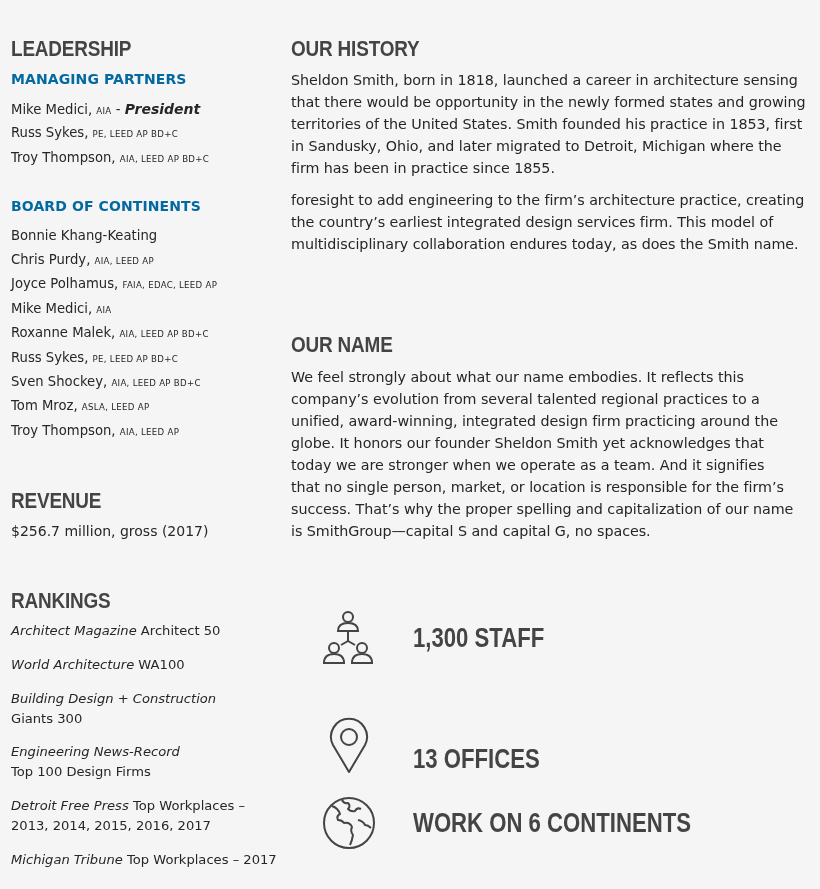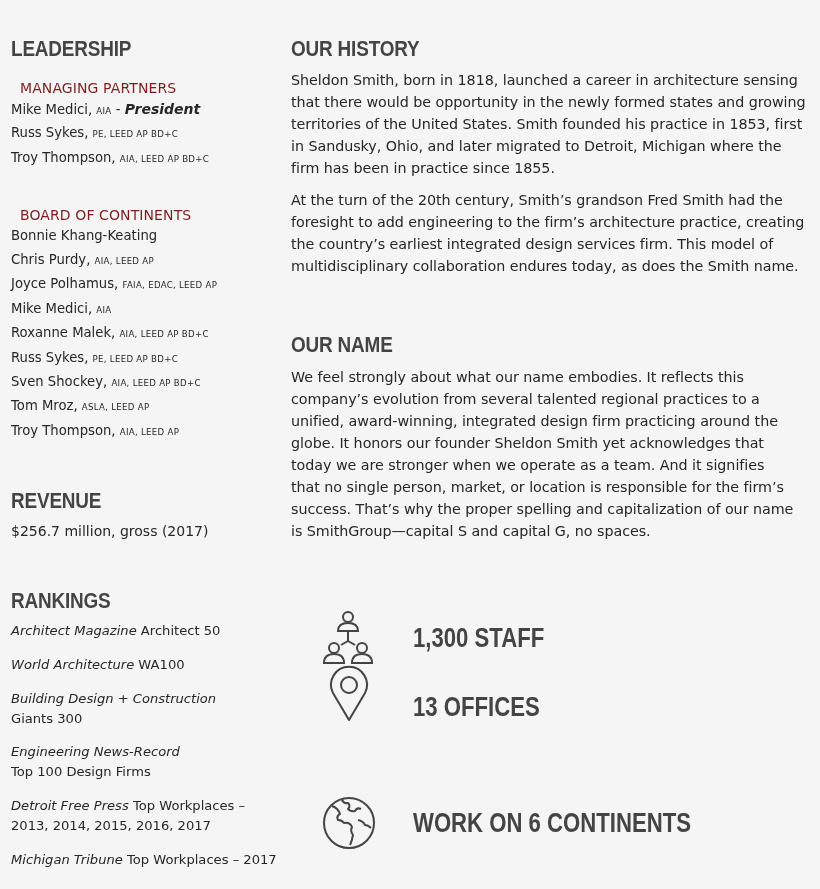--- a/index.html
+++ b/index.html
@@ -35,26 +35,26 @@
       letter-spacing: -0.2px;
       transform: scaleX(0.86);
       transform-origin: left center;
       white-space: nowrap;
       margin: 0;
       position: absolute;
       line-height: 26px;
     }
     .h2 {
       font-family: "DejaVu Sans", sans-serif;
-      font-weight: normal;
+      font-weight: bold;
       font-size: 14px;
-      color: #7f1d1d;
+      color: #0369a1;
       letter-spacing: 0.1px;
       position: absolute;
-      margin: 9px;
+      margin: 0;
       white-space: nowrap;
     }
     .person {
       position: absolute;
       font-size: 13.2px;
       white-space: nowrap;
       color: #262626;
     }
     .cred {
       font-size: 8.6px;
@@ -203,21 +203,20 @@
 
   <p class="para" style="top:69px;">
     <span class="line">Sheldon Smith, born in 1818, launched a career in architecture sensing</span>
     <span class="line">that there would be opportunity in the newly formed states and growing</span>
     <span class="line">territories of the United States. Smith founded his practice in 1853, first</span>
     <span class="line">in Sandusky, Ohio, and later migrated to Detroit, Michigan where the</span>
     <span class="line">firm has been in practice since 1855.</span>
   </p>
 
   <p class="para" style="top:189px;">
-    <span class="line">At the turn of the 20th century, Smith’s grandson Fred Smith had the</span>
     <span class="line">foresight to add engineering to the firm’s architecture practice, creating</span>
     <span class="line">the country’s earliest integrated design services firm. This model of</span>
     <span class="line">multidisciplinary collaboration endures today, as does the Smith name.</span>
   </p>
 
   <h1 class="h1" style="top:332px;">OUR NAME</h1>
 
   <p class="para" style="top:366px;">
     <span class="line">We feel strongly about what our name embodies. It reflects this</span>
     <span class="line">company’s evolution from several talented regional practices to a</span>
@@ -240,21 +239,21 @@
       <line x1="28" y1="32" x2="35" y2="36"></line>
       <circle cx="14" cy="39" r="5"></circle>
       <path d="M4 54 q0 -9 10 -9 q10 0 10 9 z"></path>
       <circle cx="42" cy="39" r="5"></circle>
       <path d="M32 54 q0 -9 10 -9 q10 0 10 9 z"></path>
     </svg>
   </div>
   <div class="stat-label">1,300 STAFF</div>
 </div>
 
-<div class="stat" style="top:665px;align-items:flex-end;">
+<div class="stat" style="top:717px;align-items:flex-end;">
   <div class="stat-icon">
     <svg width="58" height="58" viewBox="0 0 58 58" fill="none" stroke="#444" stroke-width="2">
       <path d="M29 55 L13 28 A18 18 0 1 1 45 28 Z" stroke-linejoin="round"></path>
       <circle cx="29" cy="20" r="8"></circle>
     </svg>
   </div>
   <div class="stat-label">13 OFFICES</div>
 </div>
 
 <div class="stat" style="top:794px;">

